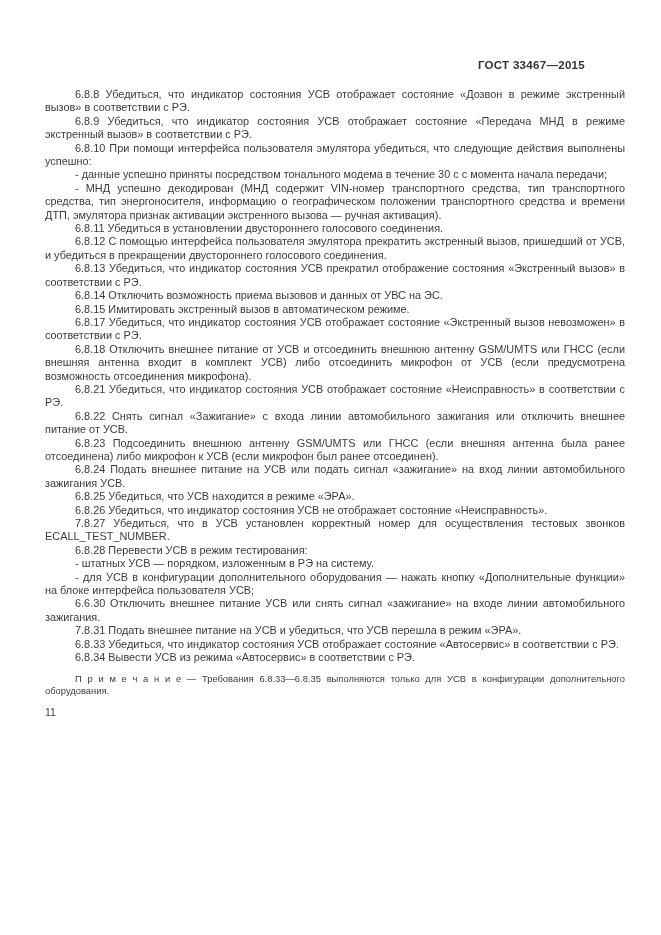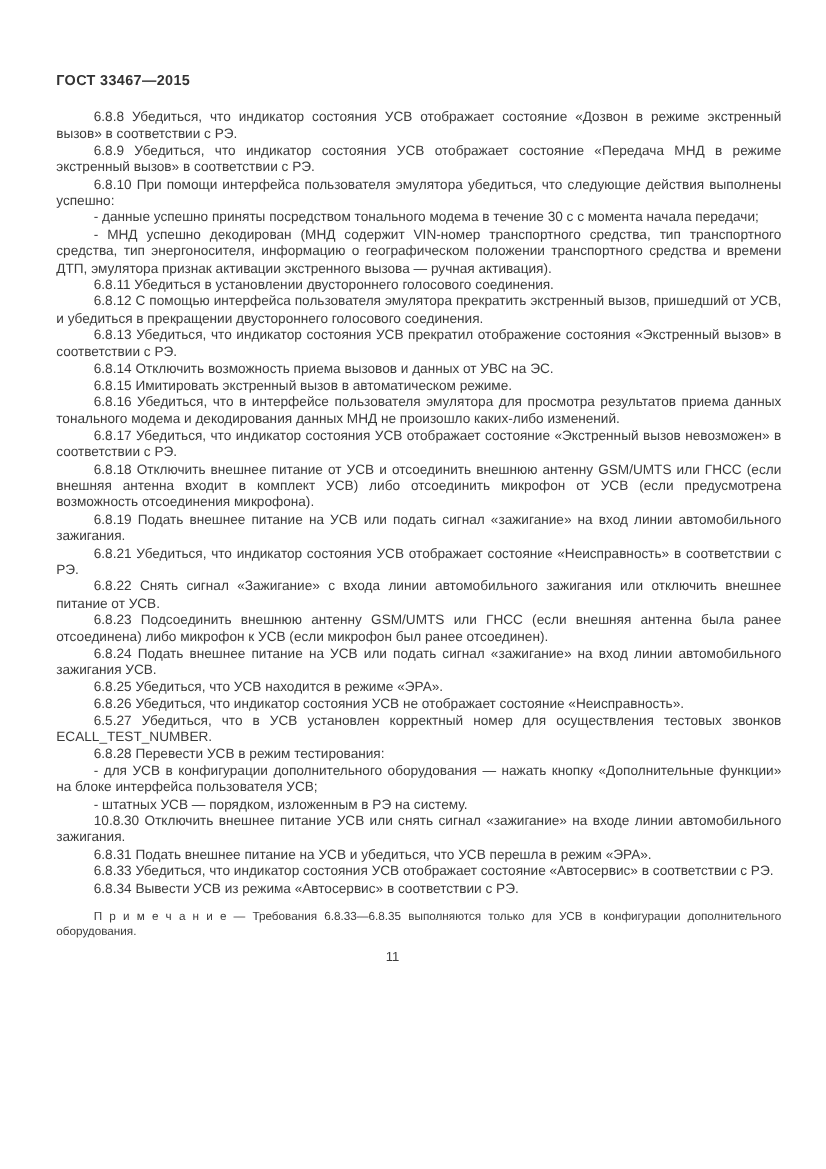--- a/index.html
+++ b/index.html
@@ -12,20 +12,21 @@
     width: 661px;
     height: 935px;
     background: #ffffff;
     overflow: hidden;
     font-family: "Liberation Sans", sans-serif;
     color: #3b3b3b;
     box-sizing: border-box;
   }
   .header-row {
     margin: 59px 76px 0 45px;
+    text-align: right;
     font-size: 11.5px;
     font-weight: bold;
     line-height: 13px;
     color: #333333;
     letter-spacing: 0.3px;
   }
   .body-text {
     margin: 16px 36px 0 45px;
     width: 580px;
     font-size: 10.9px;
@@ -41,21 +42,21 @@
     margin: 9px 36px 0 45px;
     width: 580px;
     font-size: 9.4px;
     line-height: 11.4px;
     text-align: justify;
     text-indent: 30px;
     color: #3b3b3b;
   }
   .page-number {
     margin: 10px 78px 0 45px;
-    text-align: center;
+    text-align: left;
     font-size: 10.5px;
     color: #3b3b3b;
   }
 </style>
 </head>
 <body>
 
 <div class="page">
   <div class="header-row">ГОСТ 33467—2015</div>
 
@@ -63,36 +64,34 @@
       <p>6.8.8 Убедиться, что индикатор состояния УСВ отображает состояние «Дозвон в режиме экстренный вызов» в соответствии с РЭ.</p>
       <p>6.8.9 Убедиться, что индикатор состояния УСВ отображает состояние «Передача МНД в режиме экстренный вызов» в соответствии с РЭ.</p>
       <p>6.8.10 При помощи интерфейса пользователя эмулятора убедиться, что следующие действия выполнены успешно:</p>
       <p>- данные успешно приняты посредством тонального модема в течение 30 с с момента начала передачи;</p>
       <p>- МНД успешно декодирован (МНД содержит VIN-номер транспортного средства, тип транспортного средства, тип энергоносителя, информацию о географическом положении транспортного средства и времени ДТП, эмулятора признак активации экстренного вызова — ручная активация).</p>
       <p>6.8.11 Убедиться в установлении двустороннего голосового соединения.</p>
       <p>6.8.12 С помощью интерфейса пользователя эмулятора прекратить экстренный вызов, пришедший от УСВ, и убедиться в прекращении двустороннего голосового соединения.</p>
       <p>6.8.13 Убедиться, что индикатор состояния УСВ прекратил отображение состояния «Экстренный вызов» в соответствии с РЭ.</p>
       <p>6.8.14 Отключить возможность приема вызовов и данных от УВС на ЭС.</p>
       <p>6.8.15 Имитировать экстренный вызов в автоматическом режиме.</p>
-      <p>6.8.16 Убедиться, что в интерфейсе пользователя эмулятора для просмотра результатов приема данных тонального модема и декодирования данных МНД не произошло каких-либо изменений.</p>
       <p>6.8.17 Убедиться, что индикатор состояния УСВ отображает состояние «Экстренный вызов невозможен» в соответствии с РЭ.</p>
       <p>6.8.18 Отключить внешнее питание от УСВ и отсоединить внешнюю антенну GSM/UMTS или ГНСС (если внешняя антенна входит в комплект УСВ) либо отсоединить микрофон от УСВ (если предусмотрена возможность отсоединения микрофона).</p>
-      <p>6.8.19 Подать внешнее питание на УСВ или подать сигнал «зажигание» на вход линии автомобильного зажигания.</p>
       <p>6.8.21 Убедиться, что индикатор состояния УСВ отображает состояние «Неисправность» в соответствии с РЭ.</p>
       <p>6.8.22 Снять сигнал «Зажигание» с входа линии автомобильного зажигания или отключить внешнее питание от УСВ.</p>
       <p>6.8.23 Подсоединить внешнюю антенну GSM/UMTS или ГНСС (если внешняя антенна была ранее отсоединена) либо микрофон к УСВ (если микрофон был ранее отсоединен).</p>
       <p>6.8.24 Подать внешнее питание на УСВ или подать сигнал «зажигание» на вход линии автомобильного зажигания УСВ.</p>
       <p>6.8.25 Убедиться, что УСВ находится в режиме «ЭРА».</p>
       <p>6.8.26 Убедиться, что индикатор состояния УСВ не отображает состояние «Неисправность».</p>
-      <p>6.5.27 Убедиться, что в УСВ установлен корректный номер для осуществления тестовых звонков ECALL_TEST_NUMBER.</p>
+      <p>7.8.27 Убедиться, что в УСВ установлен корректный номер для осуществления тестовых звонков ECALL_TEST_NUMBER.</p>
       <p>6.8.28 Перевести УСВ в режим тестирования:</p>
+      <p>- штатных УСВ — порядком, изложенным в РЭ на систему.</p>
       <p>- для УСВ в конфигурации дополнительного оборудования — нажать кнопку «Дополнительные функции» на блоке интерфейса пользователя УСВ;</p>
-      <p>- штатных УСВ — порядком, изложенным в РЭ на систему.</p>
-      <p>10.8.30 Отключить внешнее питание УСВ или снять сигнал «зажигание» на входе линии автомобильного зажигания.</p>
-      <p>6.8.31 Подать внешнее питание на УСВ и убедиться, что УСВ перешла в режим «ЭРА».</p>
+      <p>6.6.30 Отключить внешнее питание УСВ или снять сигнал «зажигание» на входе линии автомобильного зажигания.</p>
+      <p>7.8.31 Подать внешнее питание на УСВ и убедиться, что УСВ перешла в режим «ЭРА».</p>
       <p>6.8.33 Убедиться, что индикатор состояния УСВ отображает состояние «Автосервис» в соответствии с РЭ.</p>
       <p>6.8.34 Вывести УСВ из режима «Автосервис» в соответствии с РЭ.</p>
     </div>
 
   <div class="note">П р и м е ч а н и е — Требования 6.8.33—6.8.35 выполняются только для УСВ в конфигурации дополнительного оборудования.</div>
 
   <div class="page-number">11</div>
 </div>
 
 </body></html>

